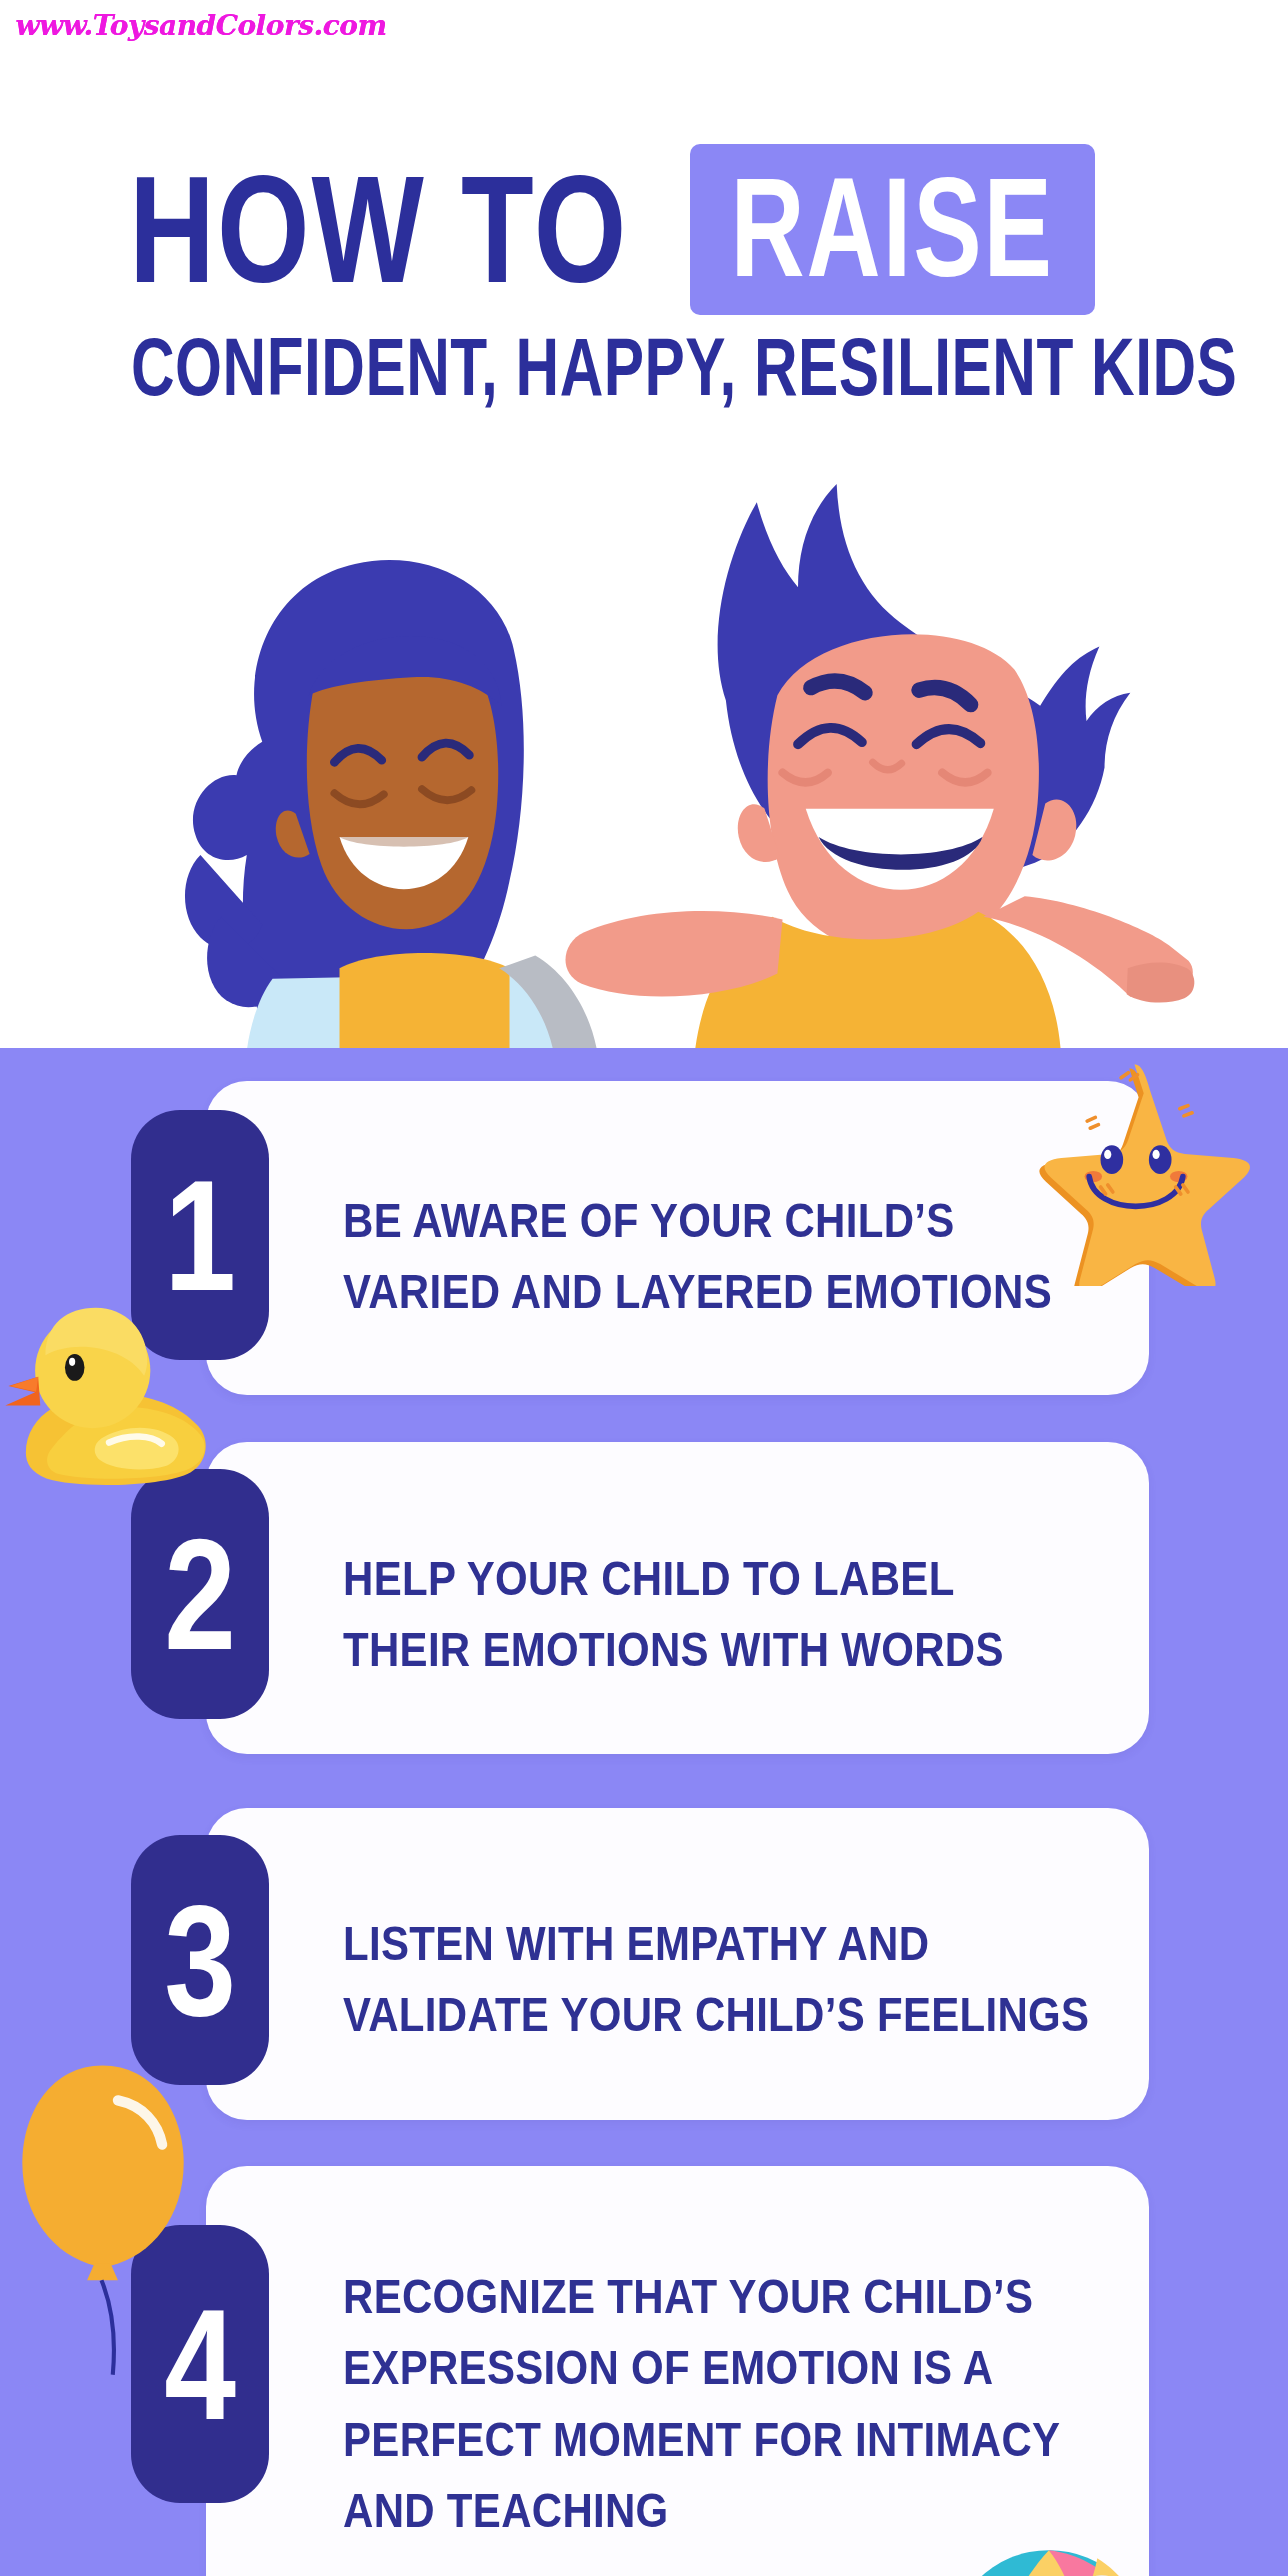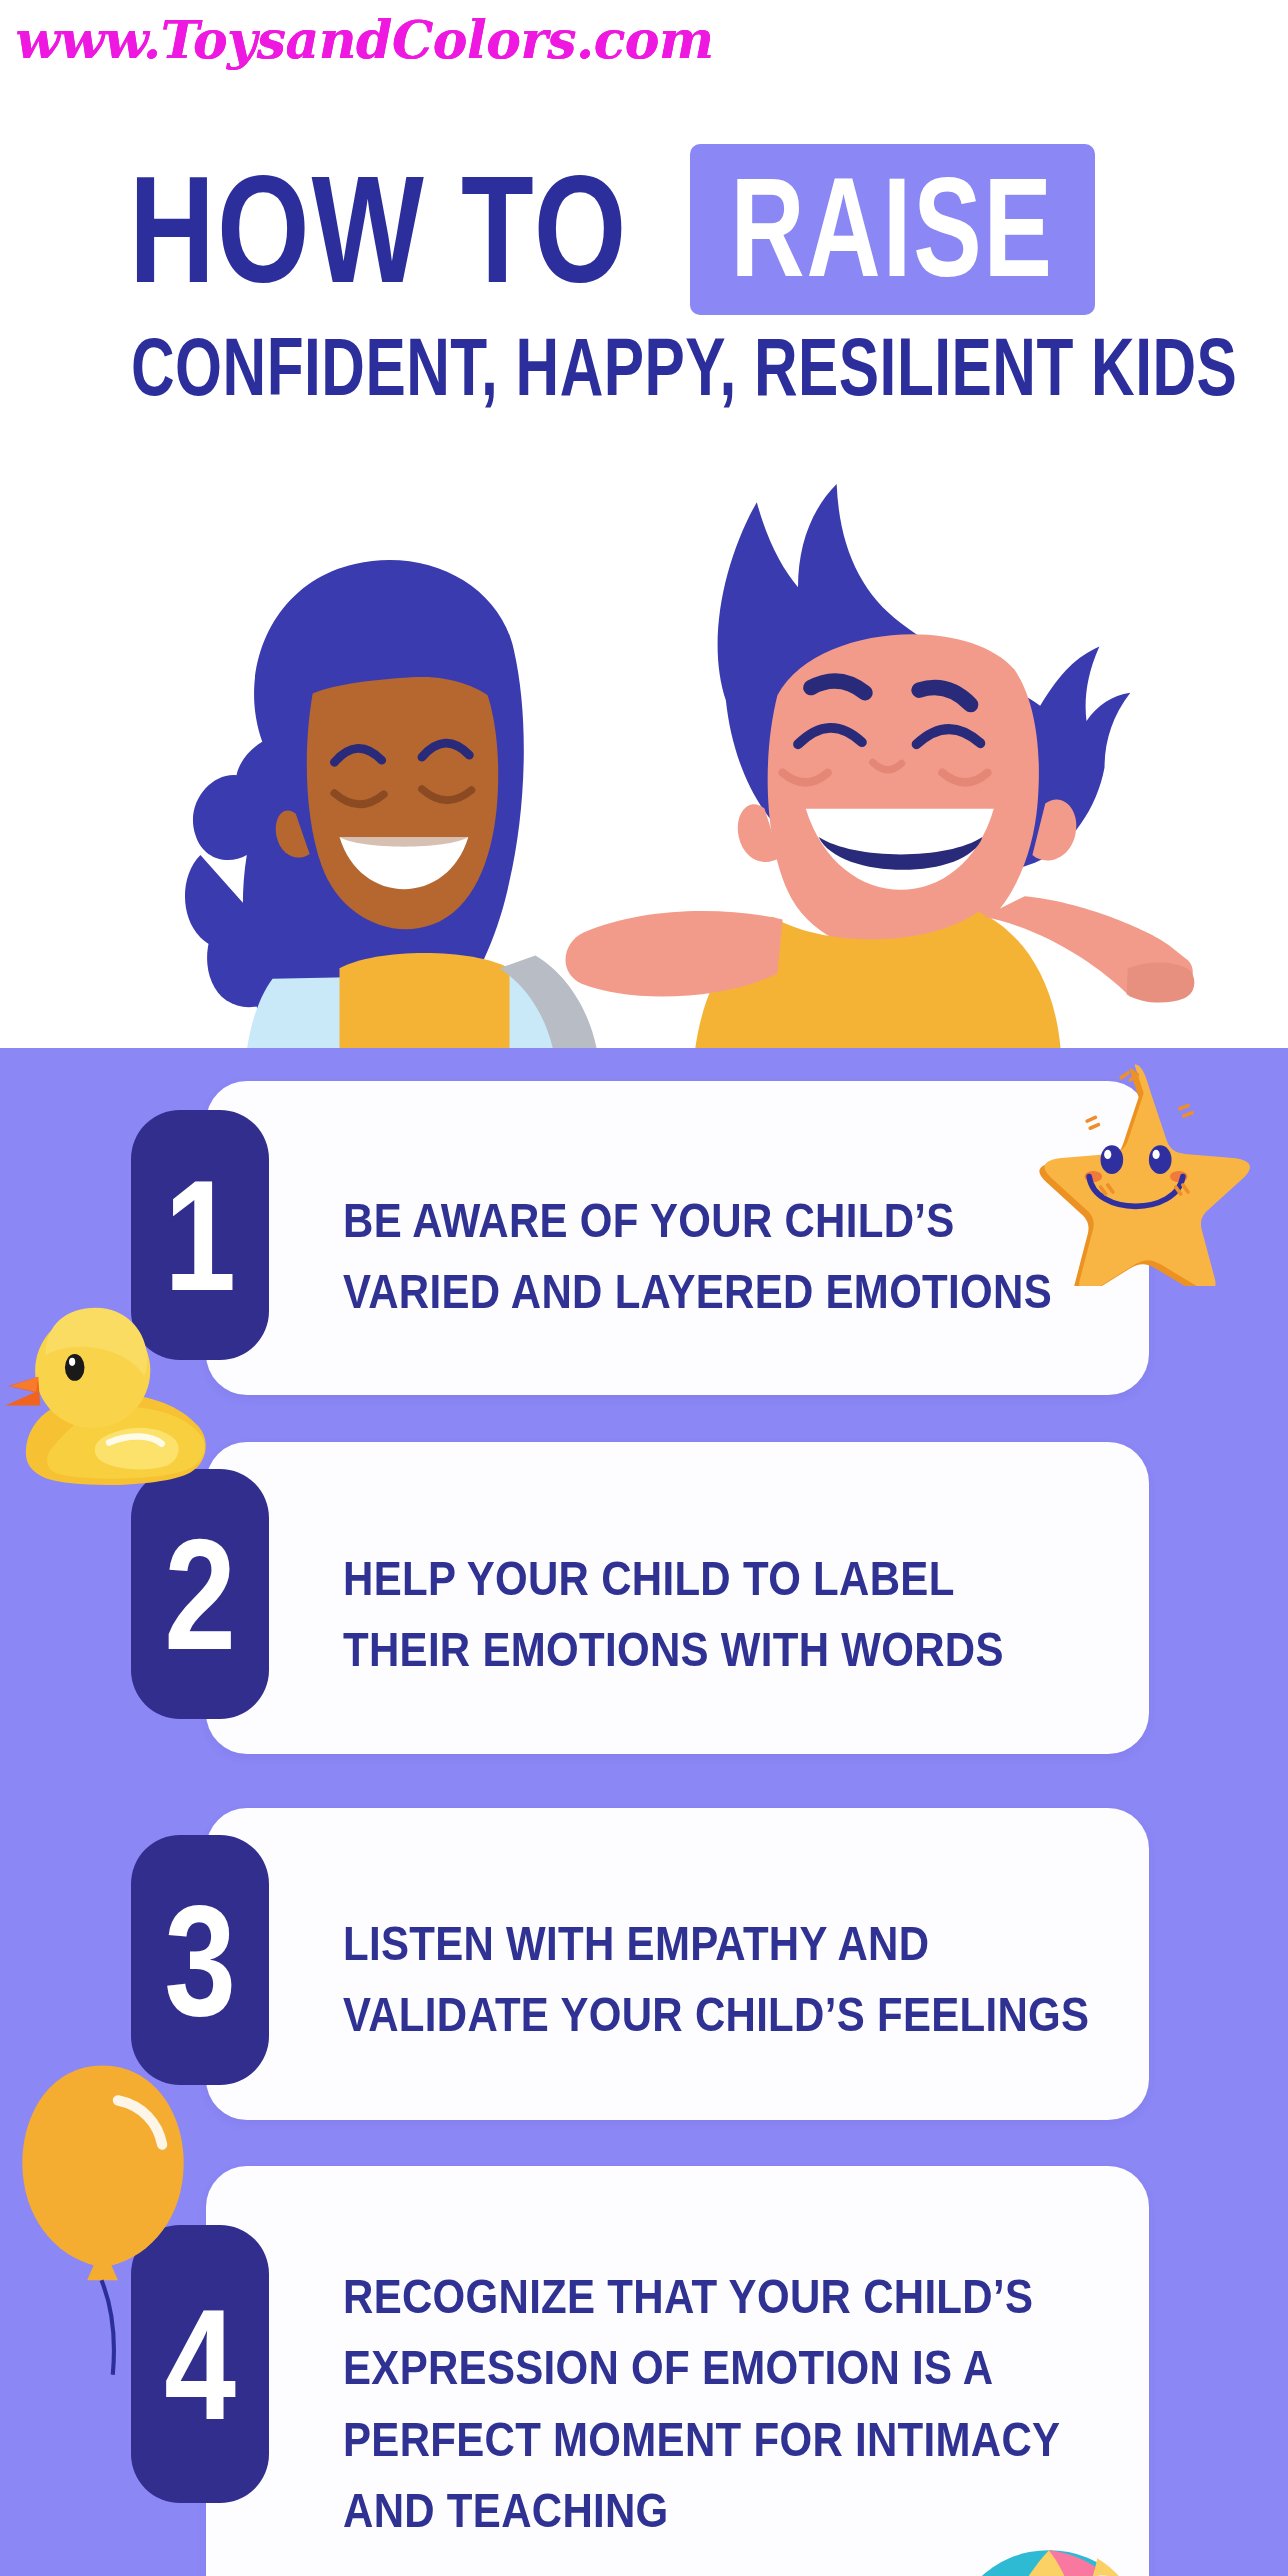--- a/index.html
+++ b/index.html
@@ -10,21 +10,21 @@
     overflow:hidden;
     position:relative;
   }
   .page{position:absolute;inset:0;width:1288px;height:3220px;overflow:hidden;}
 
   
   .watermark{
     position:absolute;left:15.5px;top:9.3px;
     font-family:"DejaVu Serif", serif;
     font-style:italic;font-weight:bold;
-    font-size:52px;letter-spacing:-0.5px;
+    font-size:28px;letter-spacing:-0.5px;
     color:#ee18e0;
     text-shadow:0 0 0.5px #ee18e0;
     white-space:nowrap;
     z-index:60;
   }
 
   
   .header{position:absolute;left:0;top:0;width:1288px;height:1048px;background:#ffffff;overflow:hidden;}
 
   .title-row{

